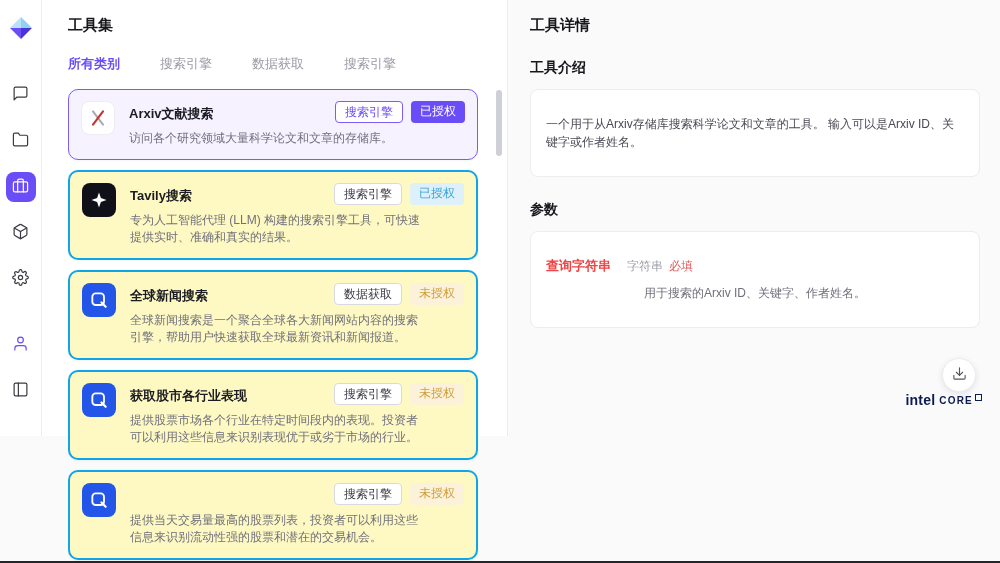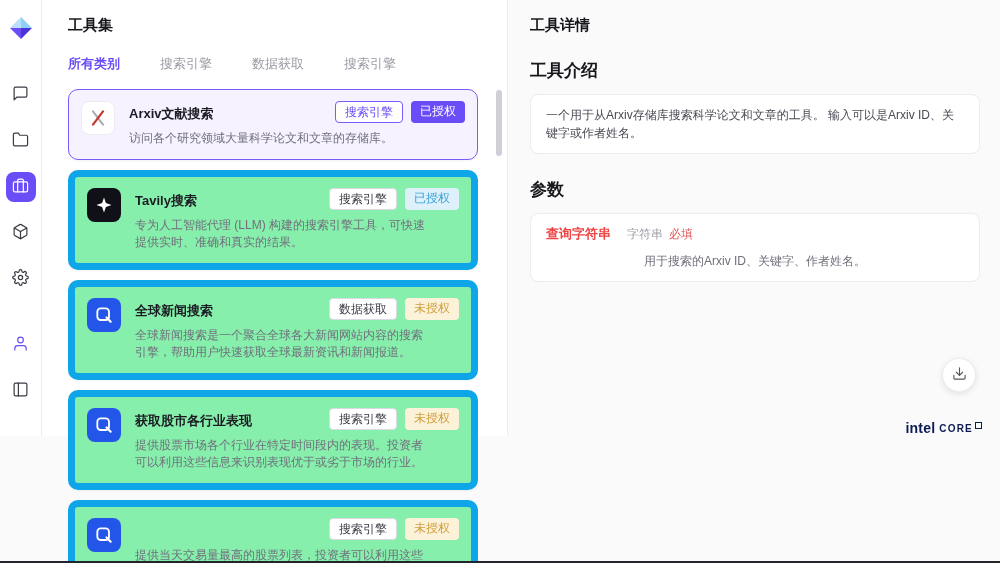--- a/index.html
+++ b/index.html
@@ -36,22 +36,22 @@
   }
   .list-title { font-size:15px; font-weight:bold; color:#17171c; }
   .tabs { display:flex; gap:40px; margin-top:20px; }
   .tab { color:#9a9aa5; cursor:pointer; background:none; border:none; font-size:13px;
     font-family:inherit; padding:0; }
   .tab.active { color:#6b4df8; font-weight:bold; }
   .cards { margin-top:16px; width:410px; height:479px; overflow:hidden;
     display:flex; flex-direction:column; gap:10px; }
 
   .tool-card {
-    position:relative; border:7px solid #0ea5e9; border-radius:10px;
-    padding:11px 12px 12px 60px; background:#86efac;
+    position:relative; border:2px solid #0ea5e9; border-radius:10px;
+    padding:11px 12px 12px 60px; background:#fef9c3;
     box-shadow:0 1px 3px rgba(20,20,40,0.05); cursor:pointer; flex-shrink:0;
   }
   .tool-card.selected { background:#f6f2ff; border:1.5px solid #7b5bfa; }
   .tile {
     position:absolute; left:12px; top:11px; width:34px; height:34px; border-radius:8px;
     display:flex; align-items:center; justify-content:center;
   }
   .tile svg { width:20px; height:20px; }
   .tile-arxiv { background:#fff; border:1px solid #ececf1; }
   .tile-tavily { background:#101018; }
@@ -67,40 +67,40 @@
   .auth-blue   { background:#def1fa; color:#3aa3d5; }
   .auth-amber  { background:#fcf2d9; color:#cf9e3d; }
   .tool-desc { margin-top:7px; font-size:12px; color:#70707c; line-height:17px; max-width:298px; }
 
   .scrollbar { position:absolute; right:5px; top:90px; bottom:8px; width:6px; }
   .scroll-thumb { width:6px; height:66px; border-radius:3px; background:#cfcfd8; }
 
   
   .detail-panel { flex:1; background:#fafafb; padding:16px 20px 0 22px; position:relative; }
   .detail-title { font-size:15px; font-weight:bold; color:#17171c; }
-  .section-title { font-size:17px; font-weight:bold; color:#17171c; margin-top:24px; }
+  .section-title { font-size:14px; font-weight:bold; color:#17171c; margin-top:24px; }
   .detail-card {
     margin-top:12px; background:#fff; border:1px solid #ececf1; border-radius:8px;
-    padding:11px 15px; font-size:12px; color:#4a4a55; line-height:18px;
+    padding:25px 15px; font-size:12px; color:#4a4a55; line-height:18px;
   }
   .param-row { display:flex; align-items:baseline; }
   .param-name { font-size:13px; font-weight:bold; color:#ef4444; }
   .param-type { font-size:12px; color:#9a9aa5; margin-left:16px; }
   .param-required { font-size:12px; color:#e05a5a; margin-left:6px; }
   .param-desc { margin-top:9px; font-size:12px; color:#70707c;text-align:center; }
 
   .fab {
     position:absolute; right:24px; bottom:44px; width:34px; height:34px; border-radius:50%;
     background:#fff; border:1px solid #ececf1; box-shadow:0 2px 6px rgba(20,20,40,0.10);
     display:flex; align-items:center; justify-content:center; cursor:pointer;
   }
   .fab svg { width:15px; height:15px; stroke:#55555f; fill:none; stroke-width:1.8;
     stroke-linecap:round; stroke-linejoin:round; }
   .intel-brand {
-    position:absolute; right:18px; bottom:0; display:flex; align-items:center;
+    position:absolute; right:18px; bottom:28px; display:flex; align-items:center;
     color:#0c1b52;
   }
   .intel-word { font-size:14px; font-weight:600; letter-spacing:0.2px; }
   .intel-core { font-size:10px; font-weight:700; letter-spacing:1.2px; margin-left:4px; }
   .intel-box { width:7px; height:7px; border:1px solid #0c1b52; margin-left:2px;
     display:inline-block; margin-bottom:6px; }
 </style>
 </head>
 <body>
 

